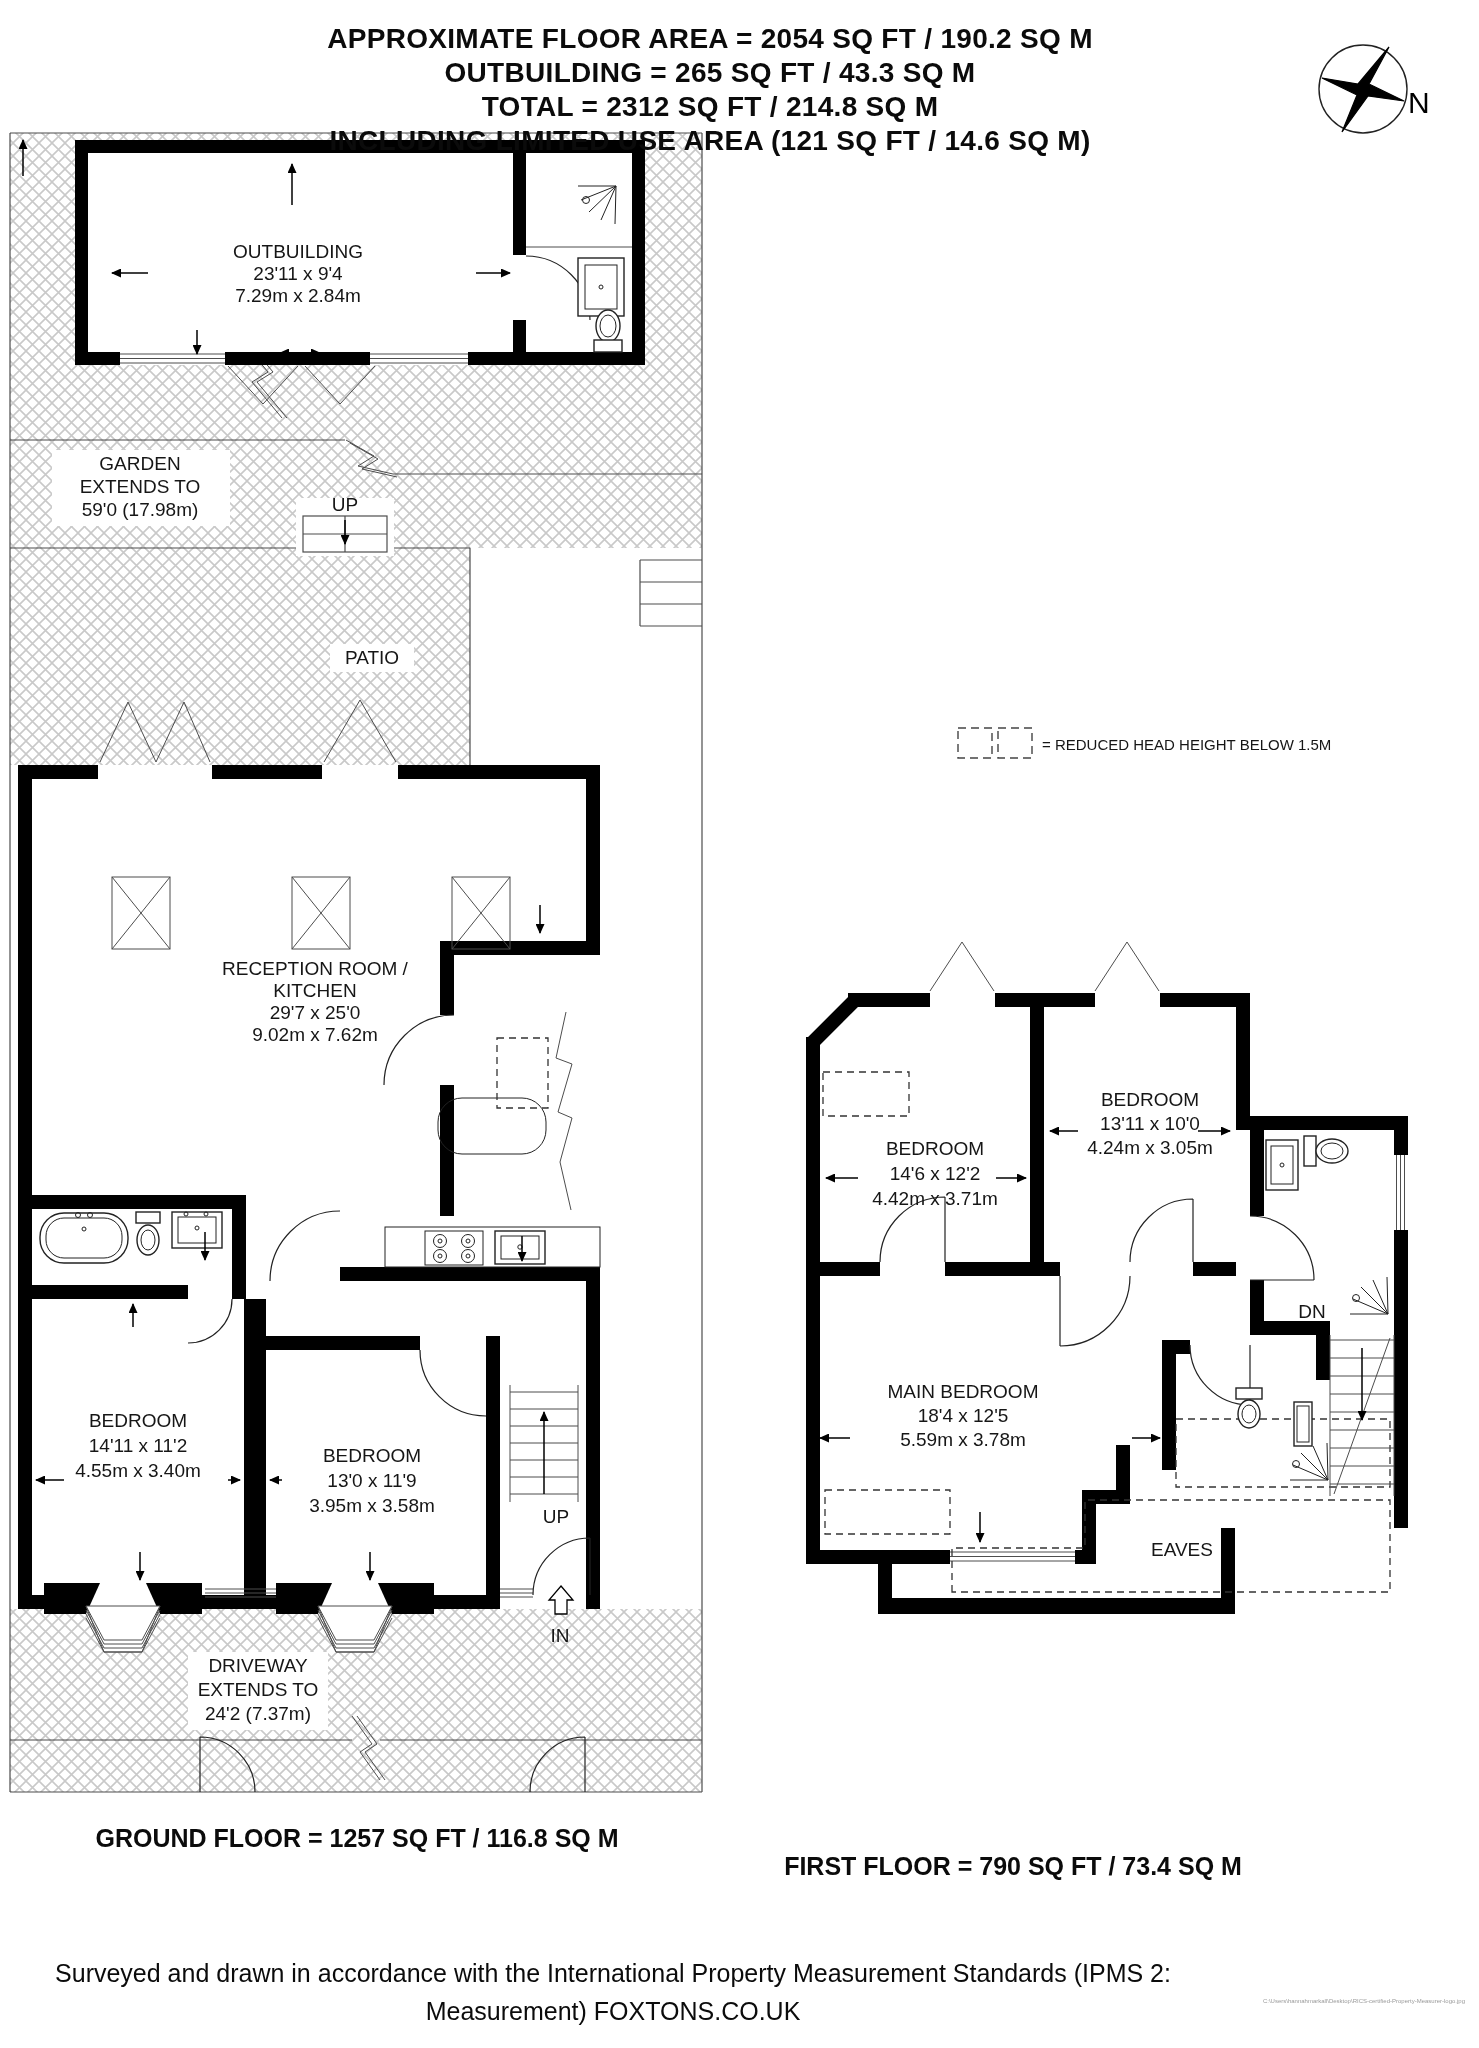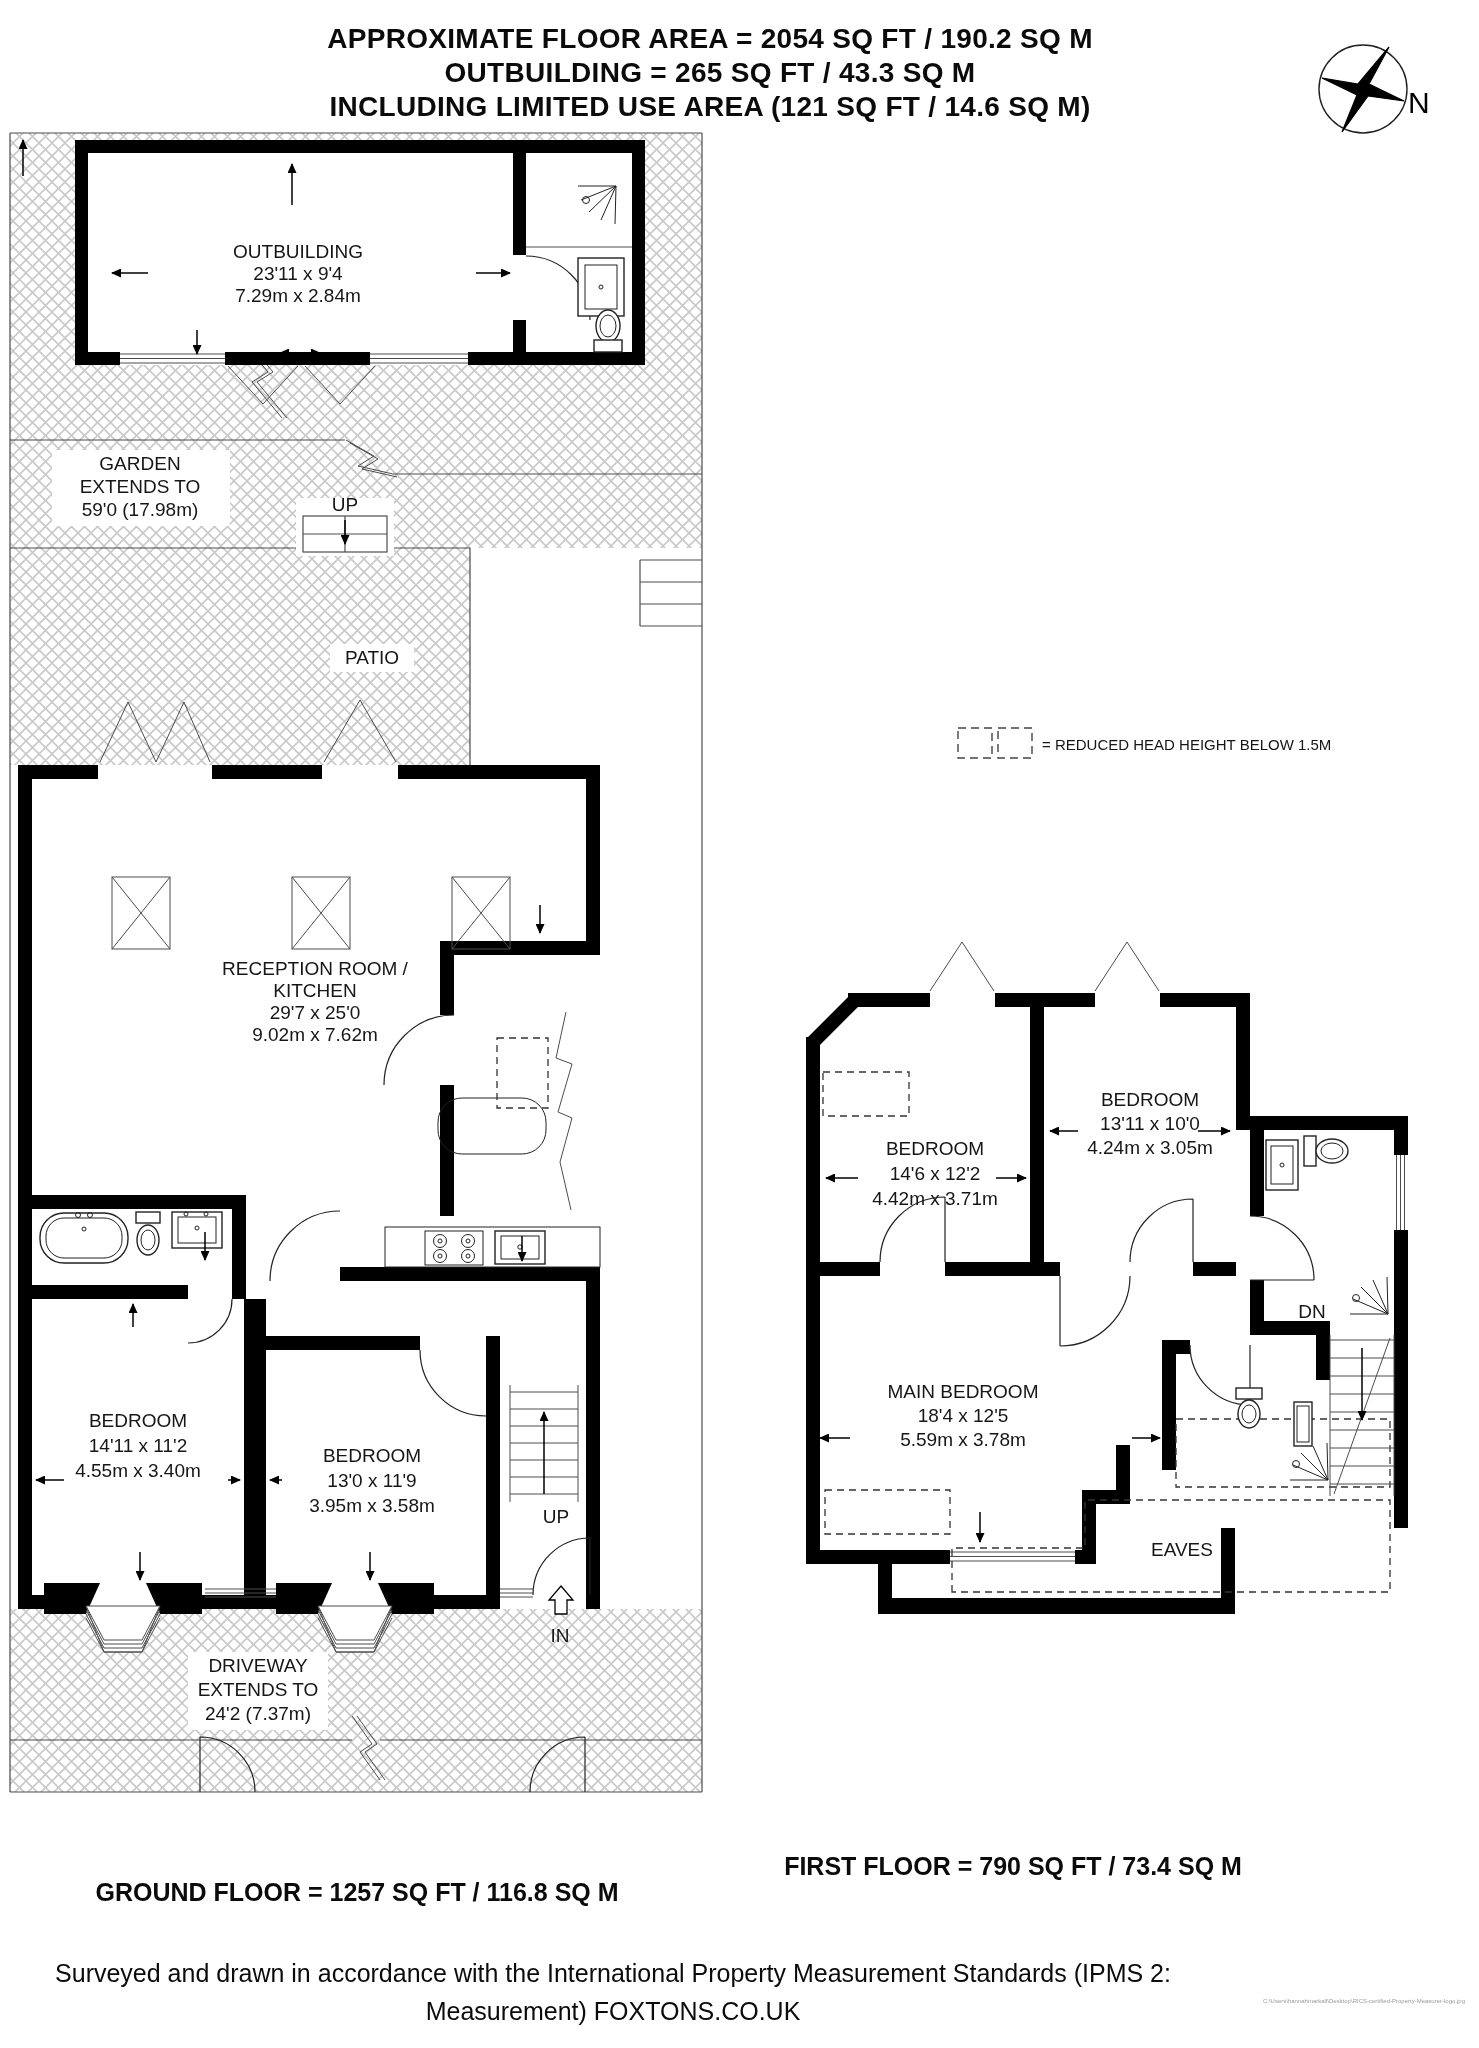--- a/index.html
+++ b/index.html
@@ -381,24 +381,25 @@
     <text class="rm" x="963" y="1446">5.59m x 3.78m</text>
 
     <text class="rm" x="1312" y="1318">DN</text>
     <text class="rm" x="1182" y="1556">EAVES</text>
   </g>
 </svg>
 
 <div class="abs hdr" style="left:0;top:22px;width:1420px">
   <div>APPROXIMATE FLOOR AREA = 2054 SQ FT / 190.2 SQ M</div>
   <div>OUTBUILDING = 265 SQ FT / 43.3 SQ M</div>
+  <div>TOTAL = 2312 SQ FT / 214.8 SQ M</div>
   <div>INCLUDING LIMITED USE AREA (121 SQ FT / 14.6 SQ M)</div>
 </div>
 
-<div class="abs sum" style="left:37px;top:1876px;width:640px">
+<div class="abs sum" style="left:37px;top:1822px;width:640px">
   <div>GROUND FLOOR = 1257 SQ FT / 116.8 SQ M</div>
 </div>
 
 <div class="abs sum" style="left:693px;top:1850px;width:640px">
   <div>FIRST FLOOR = 790 SQ FT / 73.4 SQ M</div>
 </div>
 
 <div class="abs foot" style="left:0;top:1954px;width:1226px">
   <div>Surveyed and drawn in accordance with the International Property Measurement Standards (IPMS 2:</div>
   <div>Measurement) FOXTONS.CO.UK</div>

